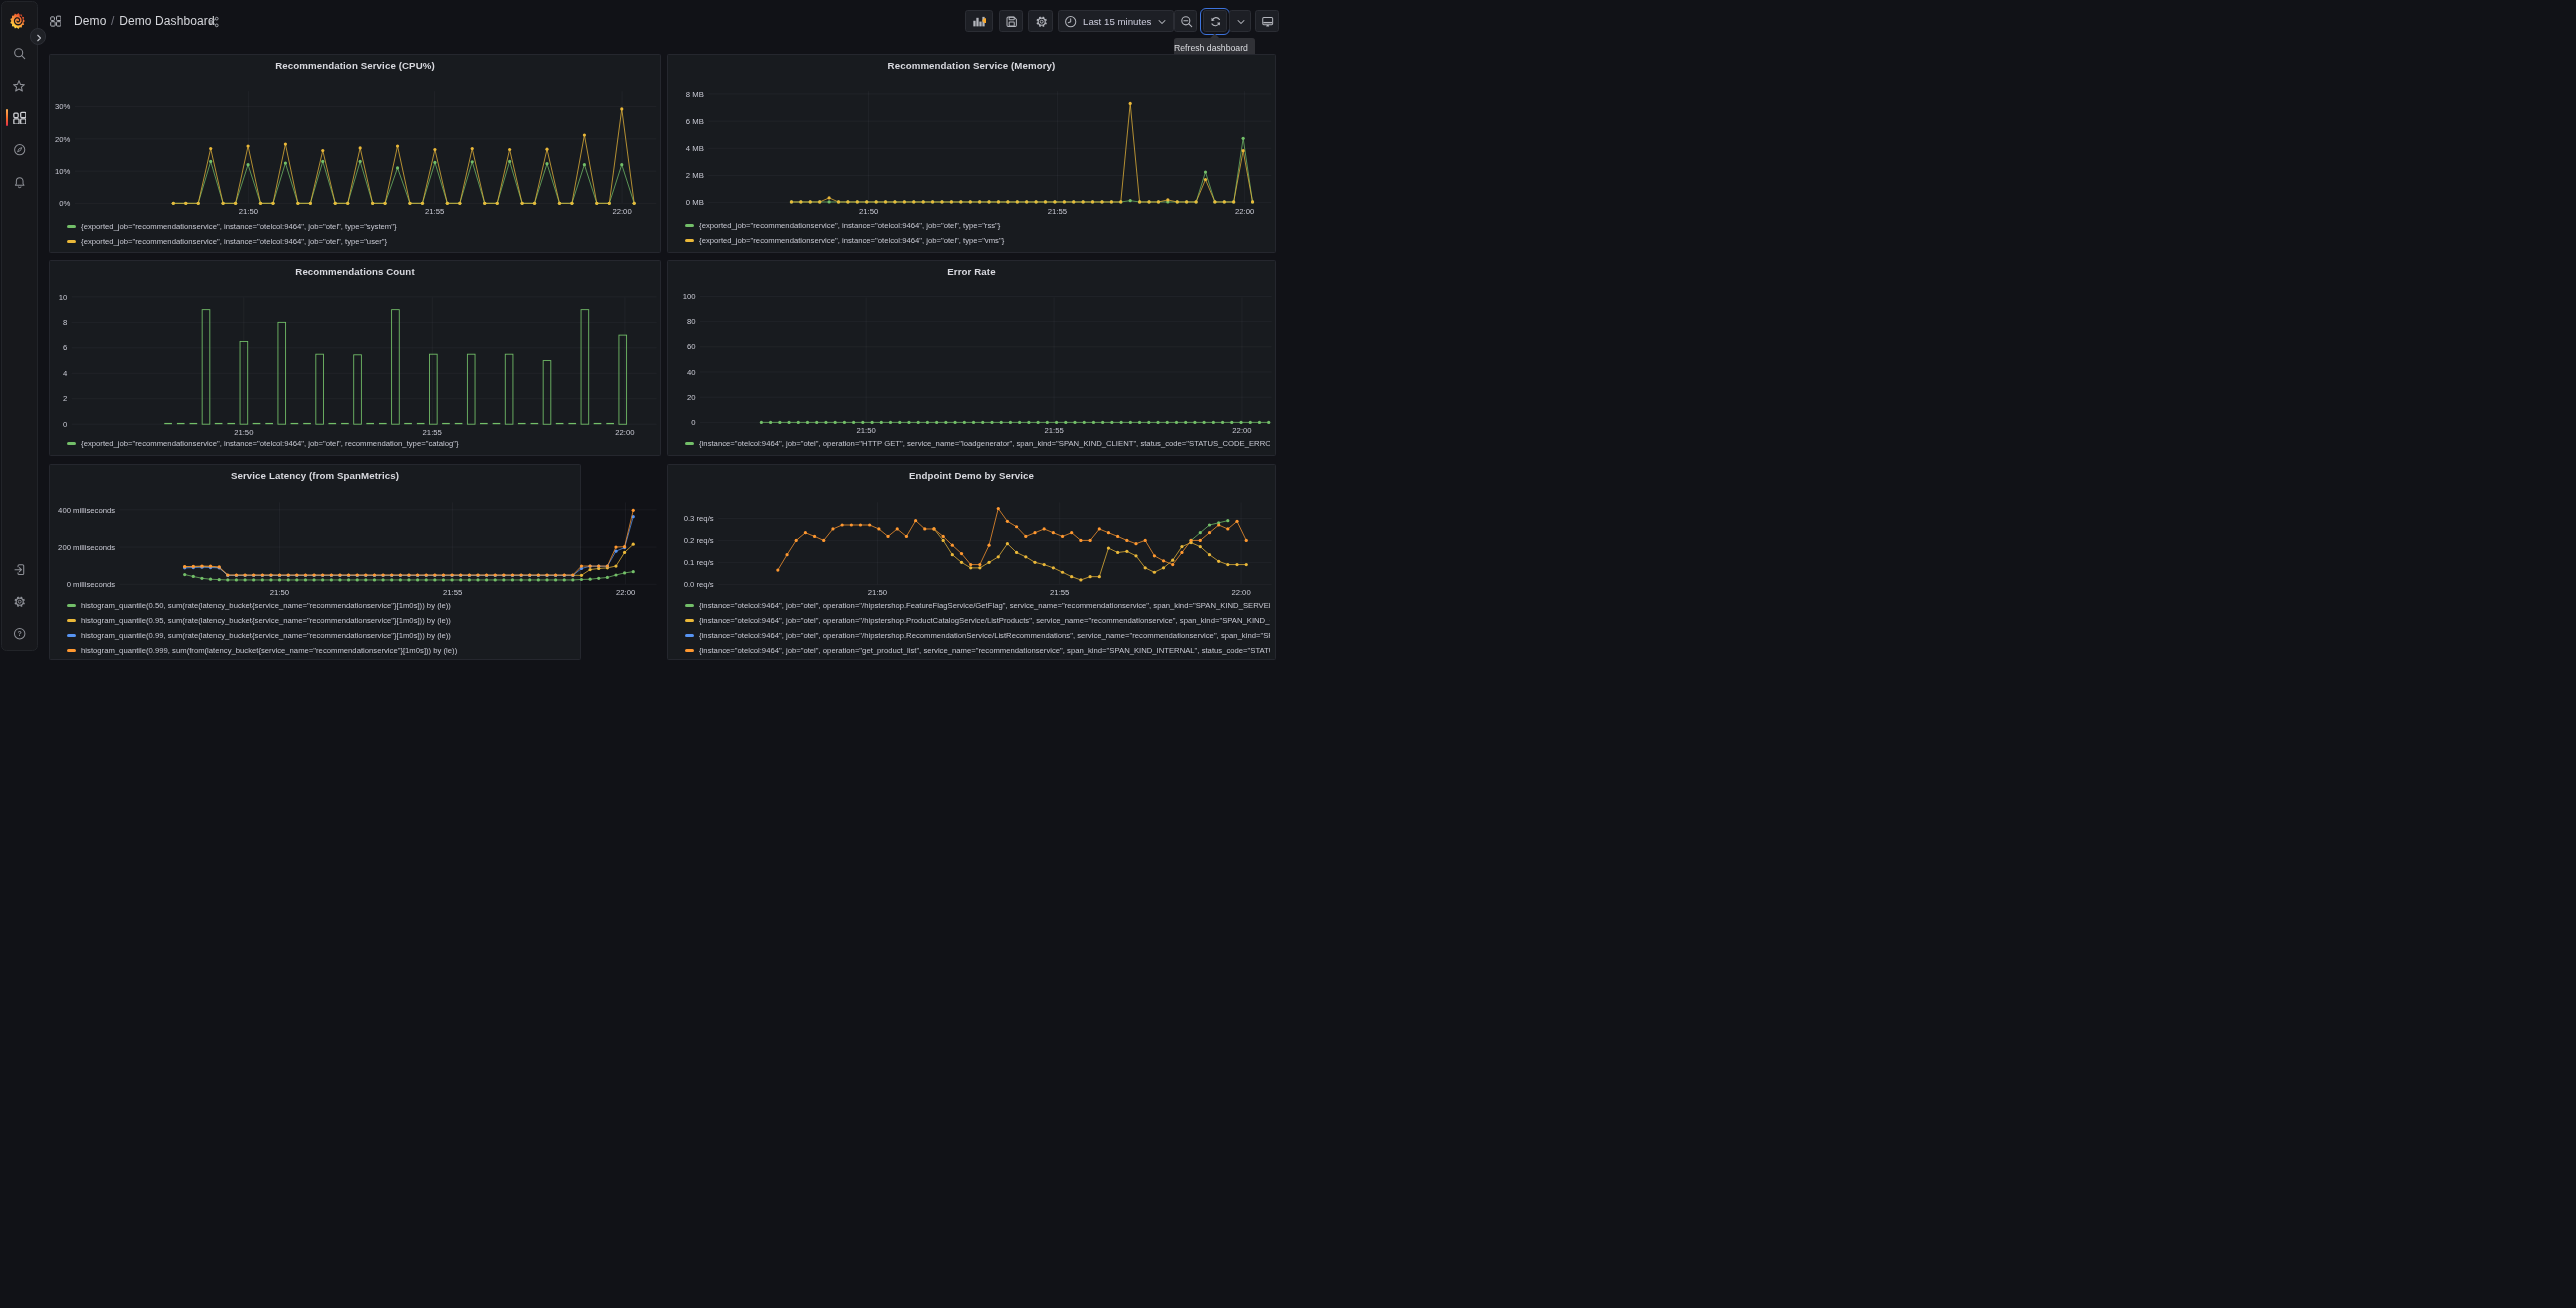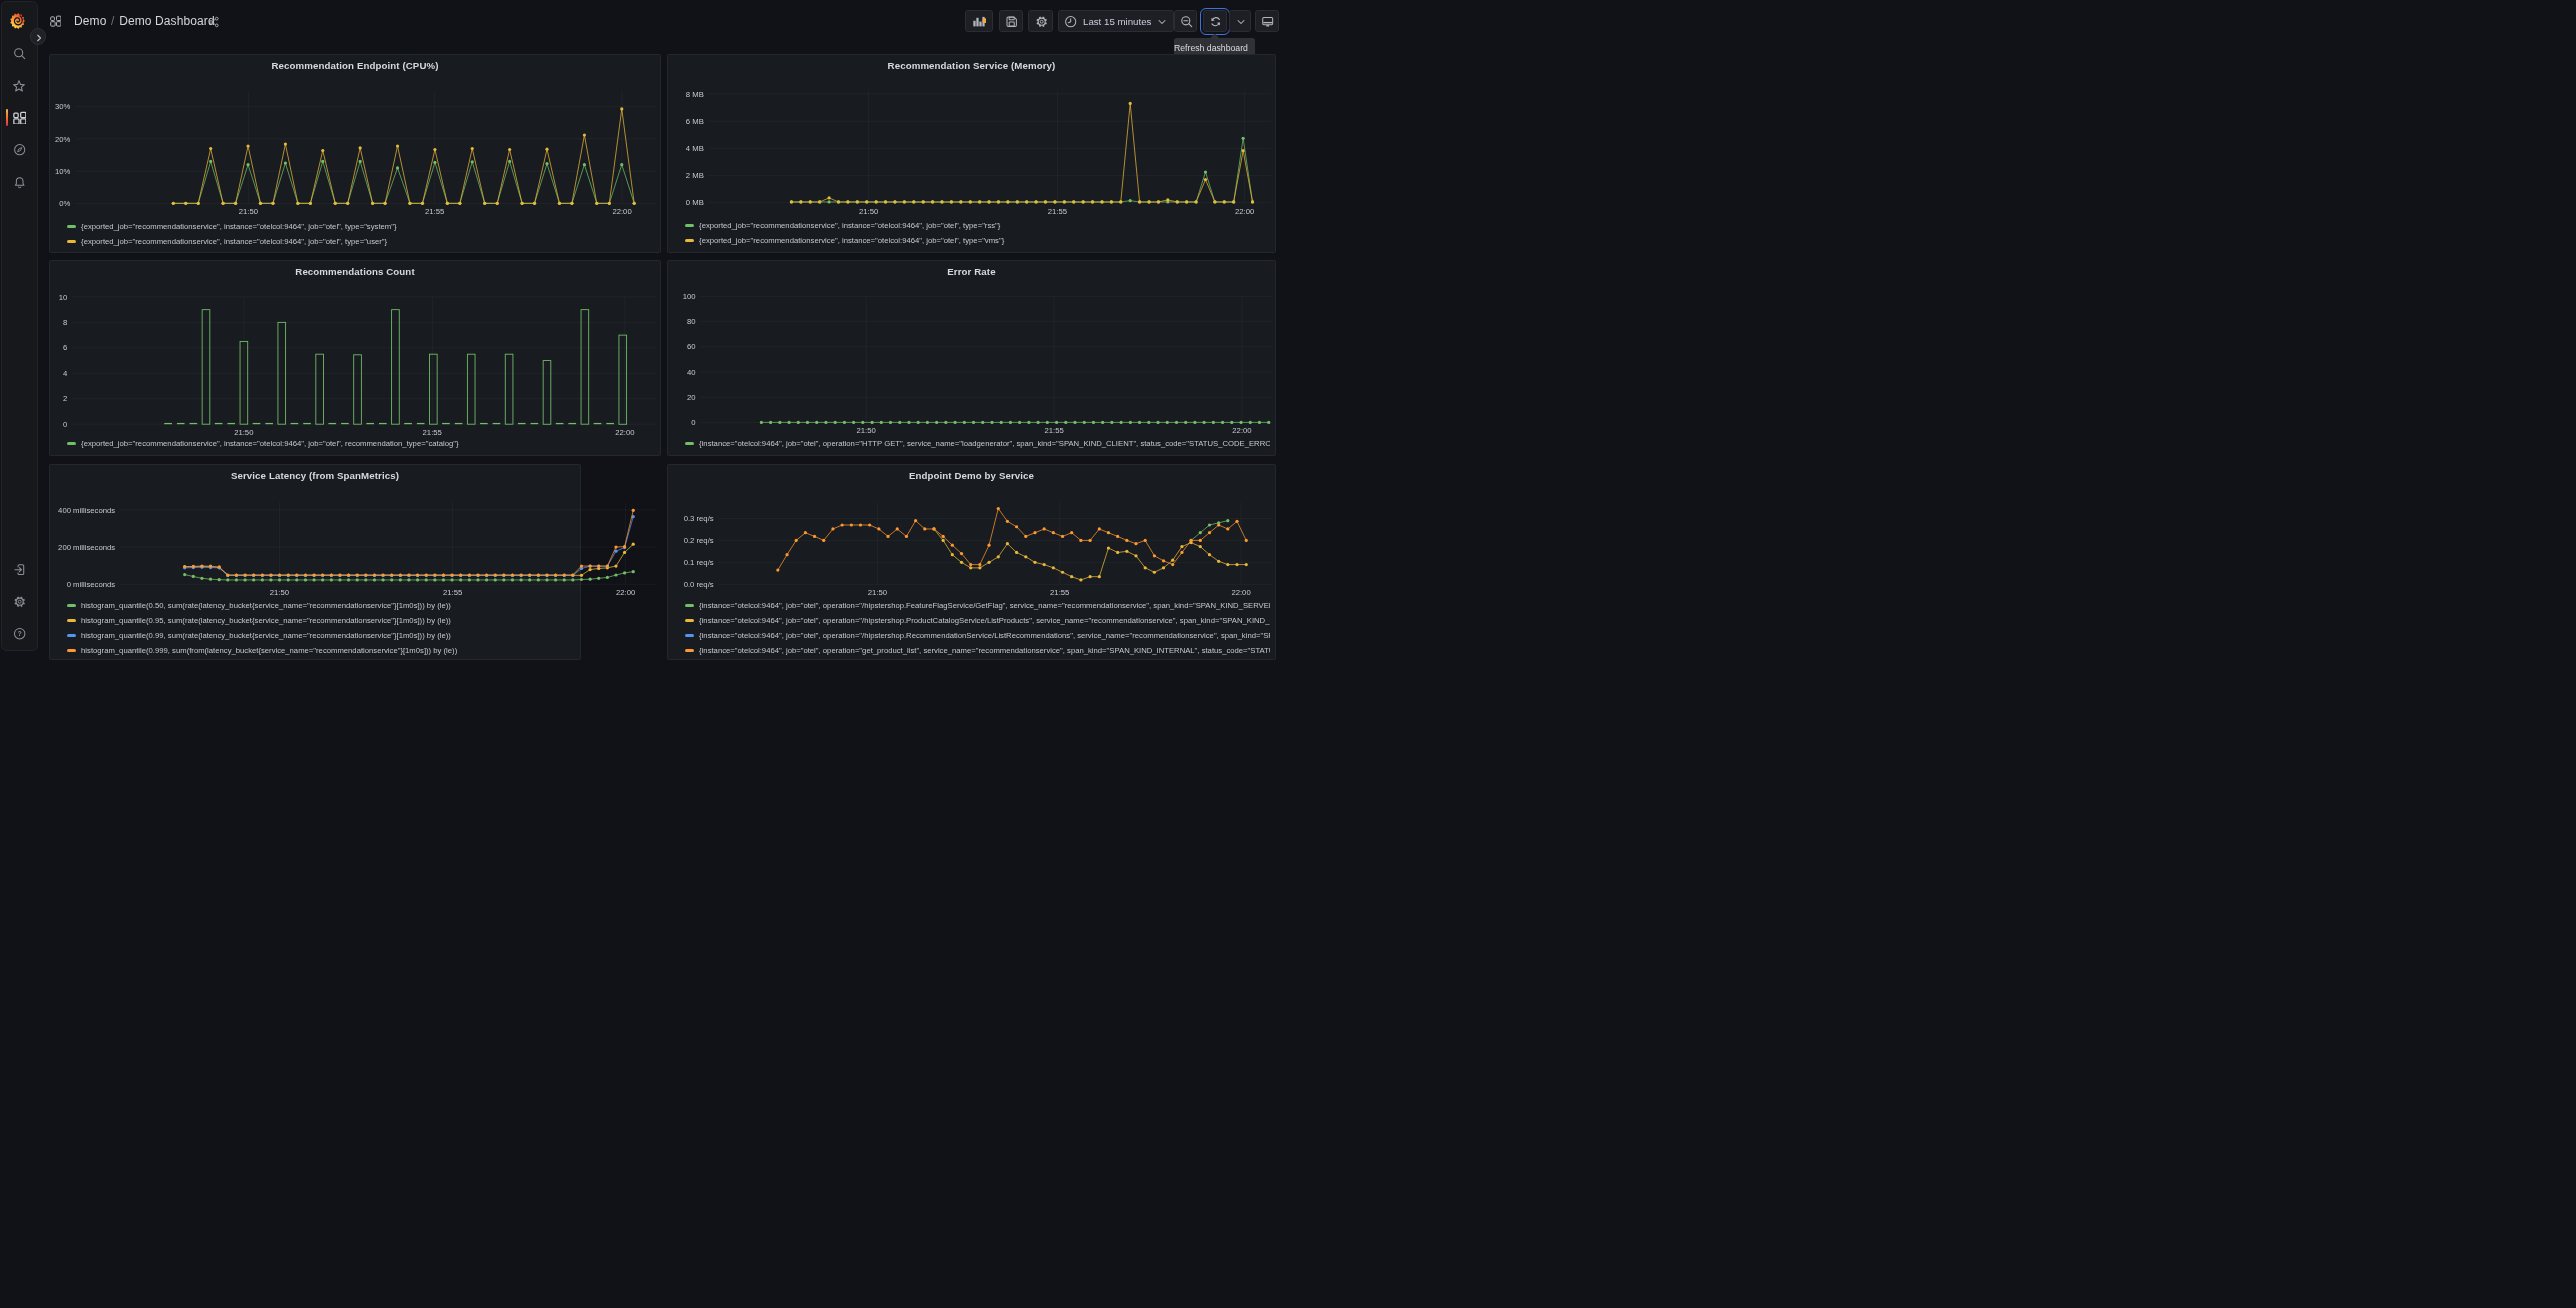--- a/index.html
+++ b/index.html
@@ -174,21 +174,21 @@
   </div>
 <div class="tbtn" style="left:1255px;width:24px">
     <svg style="position:absolute;left:5.2px;top:3.7px" width="13.4" height="13.4" viewBox="0 0 20 20">
       <rect x="2.6" y="3.8" width="14.8" height="10.6" rx="1.6" fill="none" stroke="#b4b6bd" stroke-width="1.5"></rect>
       <line x1="3.4" y1="11.4" x2="16.6" y2="11.4" stroke="#b4b6bd" stroke-width="2.1"></line>
       <path d="M7.8 17 L12.2 17 L11.4 14.8 L8.6 14.8 Z" fill="#b4b6bd"></path>
     </svg>
   </div>
 <div class="tooltip">Refresh dashboard</div>
 <div class="panel" style="left:49px;top:54px;width:612px;height:199px">
-    <div class="ptitle">Recommendation Endpoint (CPU%)</div>
+    <div class="ptitle">Recommendation Service (CPU%)</div>
     <svg width="612" height="199" viewBox="0 0 911 296.5" style="position:absolute;left:0;top:0;font-family:'Liberation Sans',sans-serif">
       <line x1="36.5" y1="221.0" x2="903" y2="221.0" stroke="rgba(204,204,220,0.08)" stroke-width="1"></line>
       <line x1="36.5" y1="173.0" x2="903" y2="173.0" stroke="rgba(204,204,220,0.08)" stroke-width="1"></line>
       <line x1="36.5" y1="125.0" x2="903" y2="125.0" stroke="rgba(204,204,220,0.08)" stroke-width="1"></line>
       <line x1="36.5" y1="77.0" x2="903" y2="77.0" stroke="rgba(204,204,220,0.08)" stroke-width="1"></line>
       <line x1="295.1" y1="54" x2="295.1" y2="221" stroke="rgba(204,204,220,0.08)" stroke-width="1"></line>
       <line x1="572.7" y1="54" x2="572.7" y2="221" stroke="rgba(204,204,220,0.08)" stroke-width="1"></line>
       <line x1="851.9" y1="54" x2="851.9" y2="221" stroke="rgba(204,204,220,0.08)" stroke-width="1"></line>
       <text x="30.0" y="225.0" text-anchor="end" font-size="11.5" fill="#c8c9d3">0%</text>
       <text x="30.0" y="177.0" text-anchor="end" font-size="11.5" fill="#c8c9d3">10%</text>

